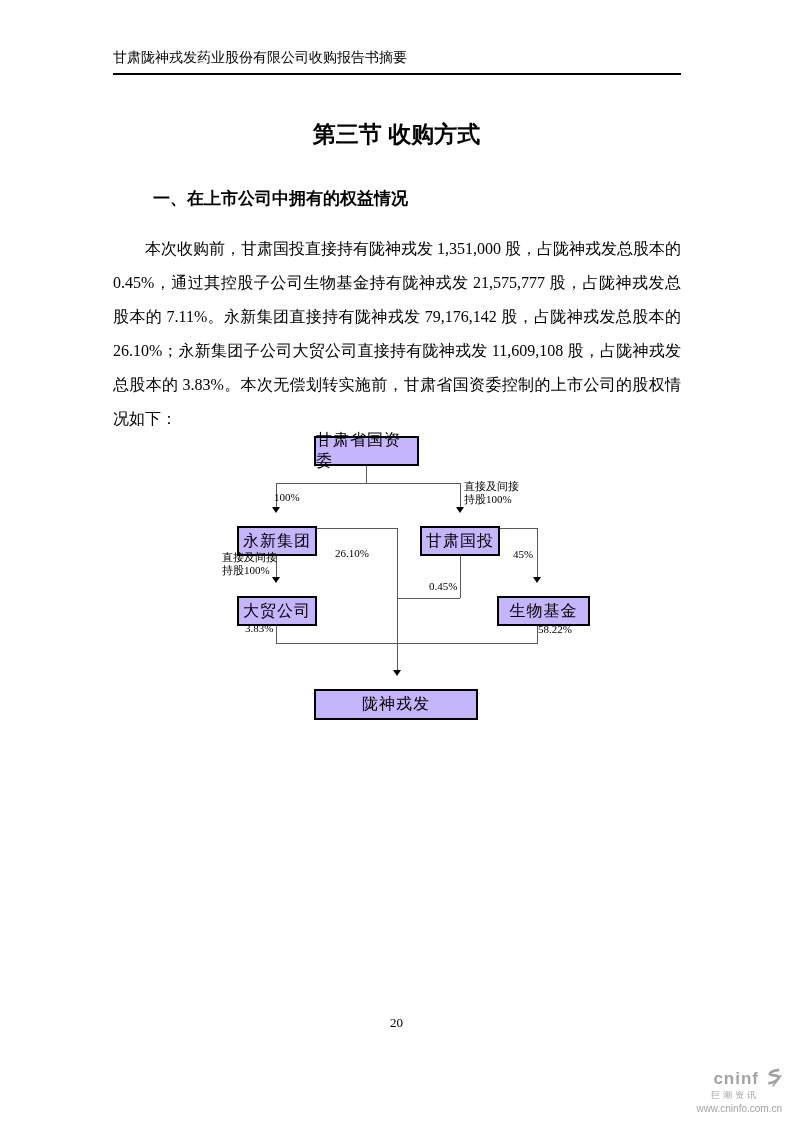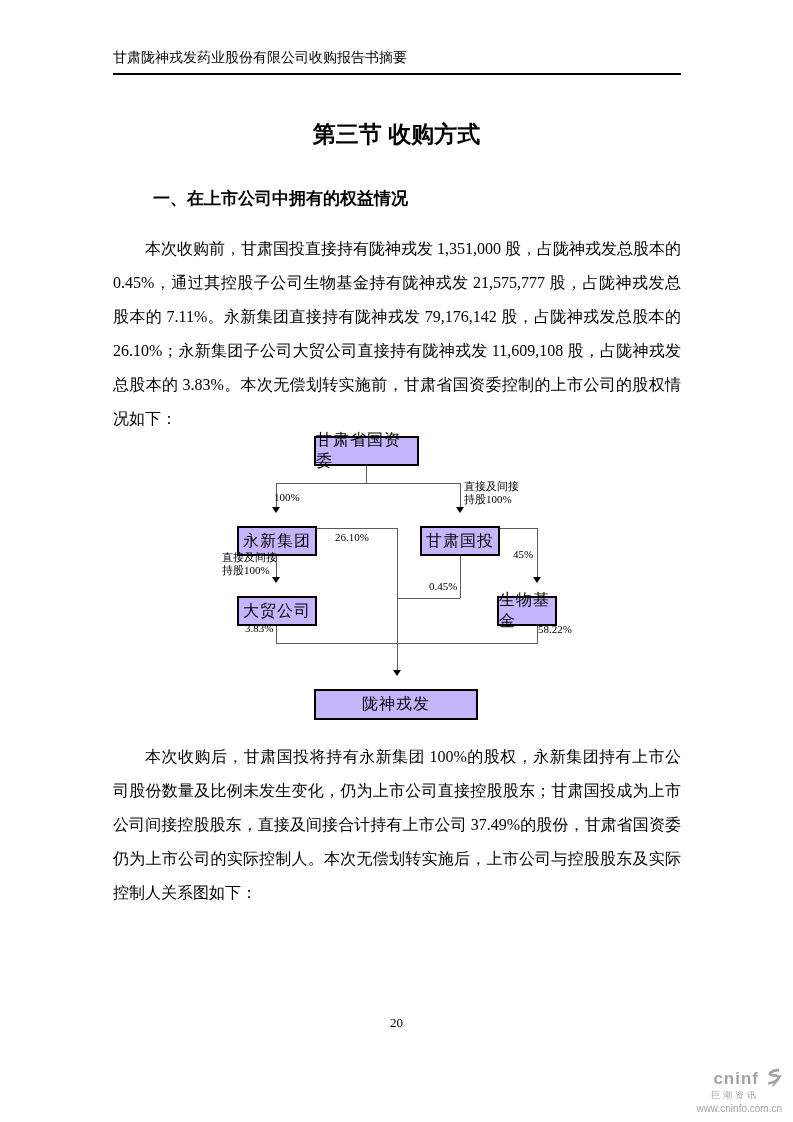--- a/index.html
+++ b/index.html
@@ -97,36 +97,35 @@
     <div class="arrow" style="left:272px;top:87px;"></div>
     <div class="arrow" style="left:456px;top:87px;"></div>
     <div class="arrow" style="left:272px;top:157px;"></div>
     <div class="arrow" style="left:533px;top:157px;"></div>
     <div class="arrow" style="left:393px;top:250px;"></div>
 
     <div class="node" style="left:314px;top:3px;width:105px;height:30px;">甘肃省国资委</div>
     <div class="node" style="left:237px;top:93px;width:80px;height:30px;">永新集团</div>
     <div class="node" style="left:420px;top:93px;width:80px;height:30px;">甘肃国投</div>
     <div class="node" style="left:237px;top:163px;width:80px;height:30px;">大贸公司</div>
-    <div class="node" style="left:497px;top:163px;width:60px;height:30px;">生物基金</div>
+    <div class="node" style="left:497px;top:163px;width:93px;height:30px;">生物基金</div>
     <div class="node" style="left:314px;top:256px;width:164px;height:31px;">陇神戎发</div>
 
     <div class="edge-label" style="left:246px;top:71px;margin-left:28px;">100%</div>
     <div class="edge-label" style="left:464px;top:60px;">直接及间接
 持股100%</div>
-    <div class="edge-label" style="left:335px;top:111px;">26.10%</div>
+    <div class="edge-label" style="left:335px;top:127px;">26.10%</div>
     <div class="edge-label" style="left:513px;top:128px;">45%</div>
     <div class="edge-label" style="left:429px;top:160px;">0.45%</div>
     <div class="edge-label" style="left:222px;top:131px;">直接及间接
 持股100%</div>
     <div class="edge-label" style="left:245px;top:202px;">3.83%</div>
     <div class="edge-label" style="left:538px;top:203px;">58.22%</div>
   </div>
 
-  <p class="para" id="para-after">本次收购后，甘肃国投将持有永新集团 100%的股权，永新集团持有上市公司股份数量及比例未发生变化，仍为上市公司直接控股股东；甘肃国投成为上市公司间接控股股东，直接及间接合计持有上市公司 37.49%的股份，甘肃省国资委仍为上市公司的实际控制人。本次无偿划转实施后，上市公司与控股股东及实际控制人关系图如下：</p>
 
   <div class="page-number">20</div>
 
   <div class="logo">
     <div class="logo-top">
       <span class="logo-brand">cninf</span>
       <span style="display:inline-block;width:22px;height:20px;">
         <svg width="22" height="20" viewBox="0 0 24 22" xmlns="http://www.w3.org/2000/svg">
           <path d="M21 2 C11 3 7 8 15 8 C24 8 21 15 9 17" stroke="#a3a3a3" stroke-width="3" fill="none"></path>
           <path d="M23 8 L14 20" stroke="#a3a3a3" stroke-width="2" fill="none"></path>

